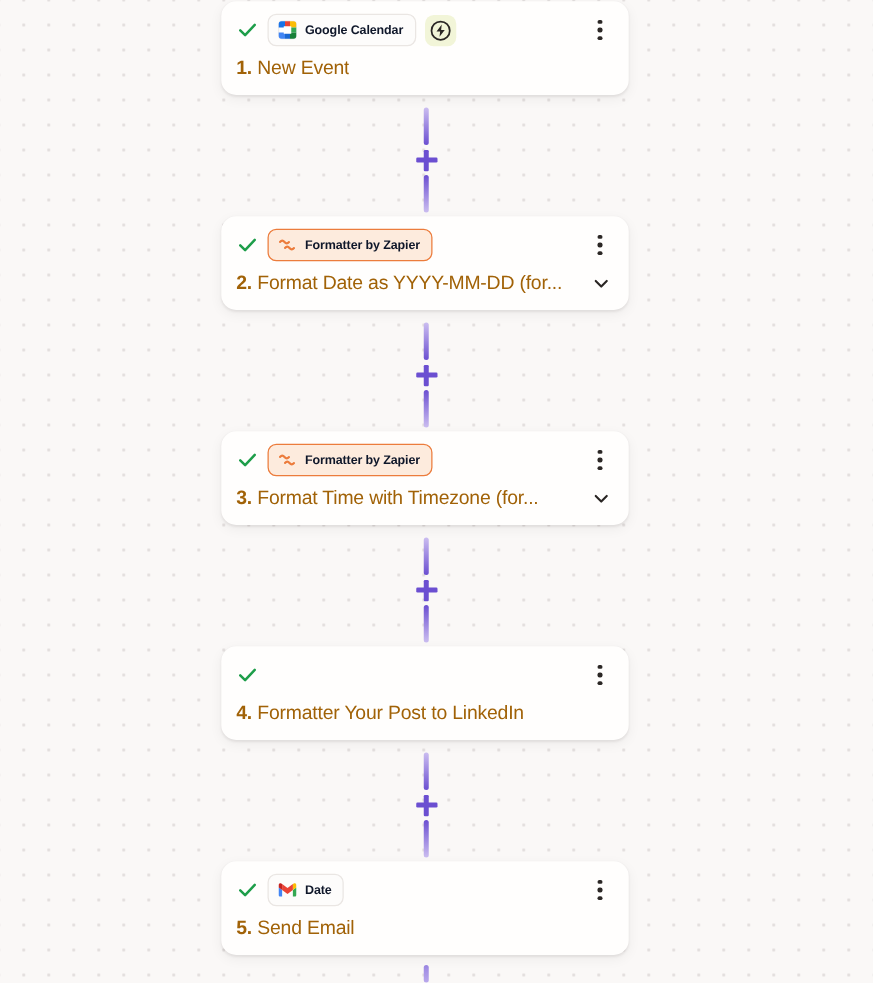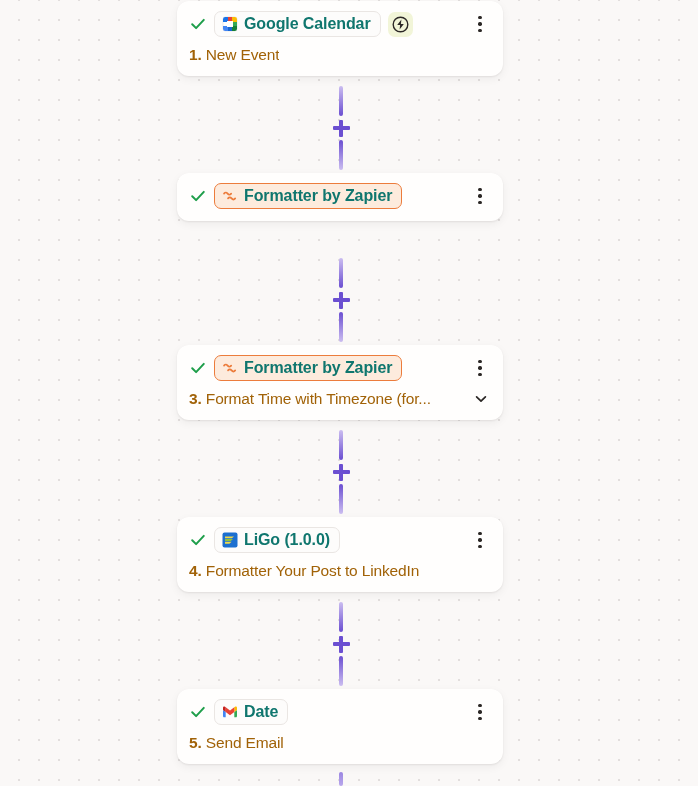--- a/index.html
+++ b/index.html
@@ -67,23 +67,23 @@
     border: 1px solid #eae6e3;
     box-sizing: border-box;
     max-width: 236px;
   }
   .app-chip.formatter {
     background: #fdebdd;
     border: 1.5px solid #ec7c3c;
   }
 
   .app-chip-label {
-    font-size: 16px;
+    font-size: 10px;
     font-weight: bold;
-    color: #0f766e;
+    color: #0f172a;
     white-space: nowrap;
     letter-spacing: -0.1px;
   }
 
   .app-icon {
     width: 16px;
     height: 16px;
     flex: 0 0 16px;
     display: block;
   }
@@ -284,20 +284,26 @@
           <path d="M6 10.4c1.2-1.5 2.4-1.5 3.6 0s2.4 1.5 3.6 0" fill="none" stroke="#ec7c3c" stroke-width="1.7" stroke-linecap="round"></path>
         </svg>
         <span class="app-chip-label">Formatter by Zapier</span>
       </span>
       <span class="kebab">
           <i></i>
           <i></i>
           <i></i>
         </span>
     </div>
+    <div class="node-bottom">
+      <span class="step-title"><span class="num">2.</span> <span>Format Date as YYYY-MM-DD (for...</span></span>
+      <svg class="chevron" viewBox="0 0 16 16">
+        <path d="M3.6 5.8 L8 10.2 L12.4 5.8" fill="none" stroke="#2b2725" stroke-width="1.7" stroke-linecap="round" stroke-linejoin="round"></path>
+      </svg>
+    </div>
   </div>
 
   <div class="node" style="top:345px;">
     <div class="node-top">
       <svg class="check" viewBox="0 0 18 18">
         <path d="M3.2 9.3 L7.1 13.1 L14.8 4.9" fill="none" stroke="#1e9e4a" stroke-width="2" stroke-linecap="round" stroke-linejoin="round"></path>
       </svg>
       <span class="app-chip formatter">
         <svg class="app-icon" viewBox="0 0 16 16">
           <path d="M2 5.6c1.2-1.5 2.4-1.5 3.6 0s2.4 1.5 3.6 0" fill="none" stroke="#ec7c3c" stroke-width="1.7" stroke-linecap="round"></path>
@@ -317,29 +323,20 @@
         <path d="M3.6 5.8 L8 10.2 L12.4 5.8" fill="none" stroke="#2b2725" stroke-width="1.7" stroke-linecap="round" stroke-linejoin="round"></path>
       </svg>
     </div>
   </div>
 
   <div class="node" style="top:517px;">
     <div class="node-top">
       <svg class="check" viewBox="0 0 18 18">
         <path d="M3.2 9.3 L7.1 13.1 L14.8 4.9" fill="none" stroke="#1e9e4a" stroke-width="2" stroke-linecap="round" stroke-linejoin="round"></path>
       </svg>
-      <span class="app-chip">
-        <svg class="app-icon" viewBox="0 0 16 16">
-          <rect x="0.5" y="0.5" width="15" height="15" rx="2" fill="#1c6fd0"></rect>
-          <path d="M3 4.4h9l-2.2 1.9H3z" fill="#f0d94a"></path>
-          <path d="M3 7.1h8l-2.2 1.9H3z" fill="#8fc33a"></path>
-          <path d="M3 9.8h6.6l-2.2 1.9H3z" fill="#f0d94a"></path>
-        </svg>
-        <span class="app-chip-label">LiGo (1.0.0)</span>
-      </span>
       <span class="kebab">
           <i></i>
           <i></i>
           <i></i>
         </span>
     </div>
     <div class="node-bottom">
       <span class="step-title"><span class="num">4.</span> <span>Formatter Your Post to LinkedIn</span></span>
     </div>
   </div>

